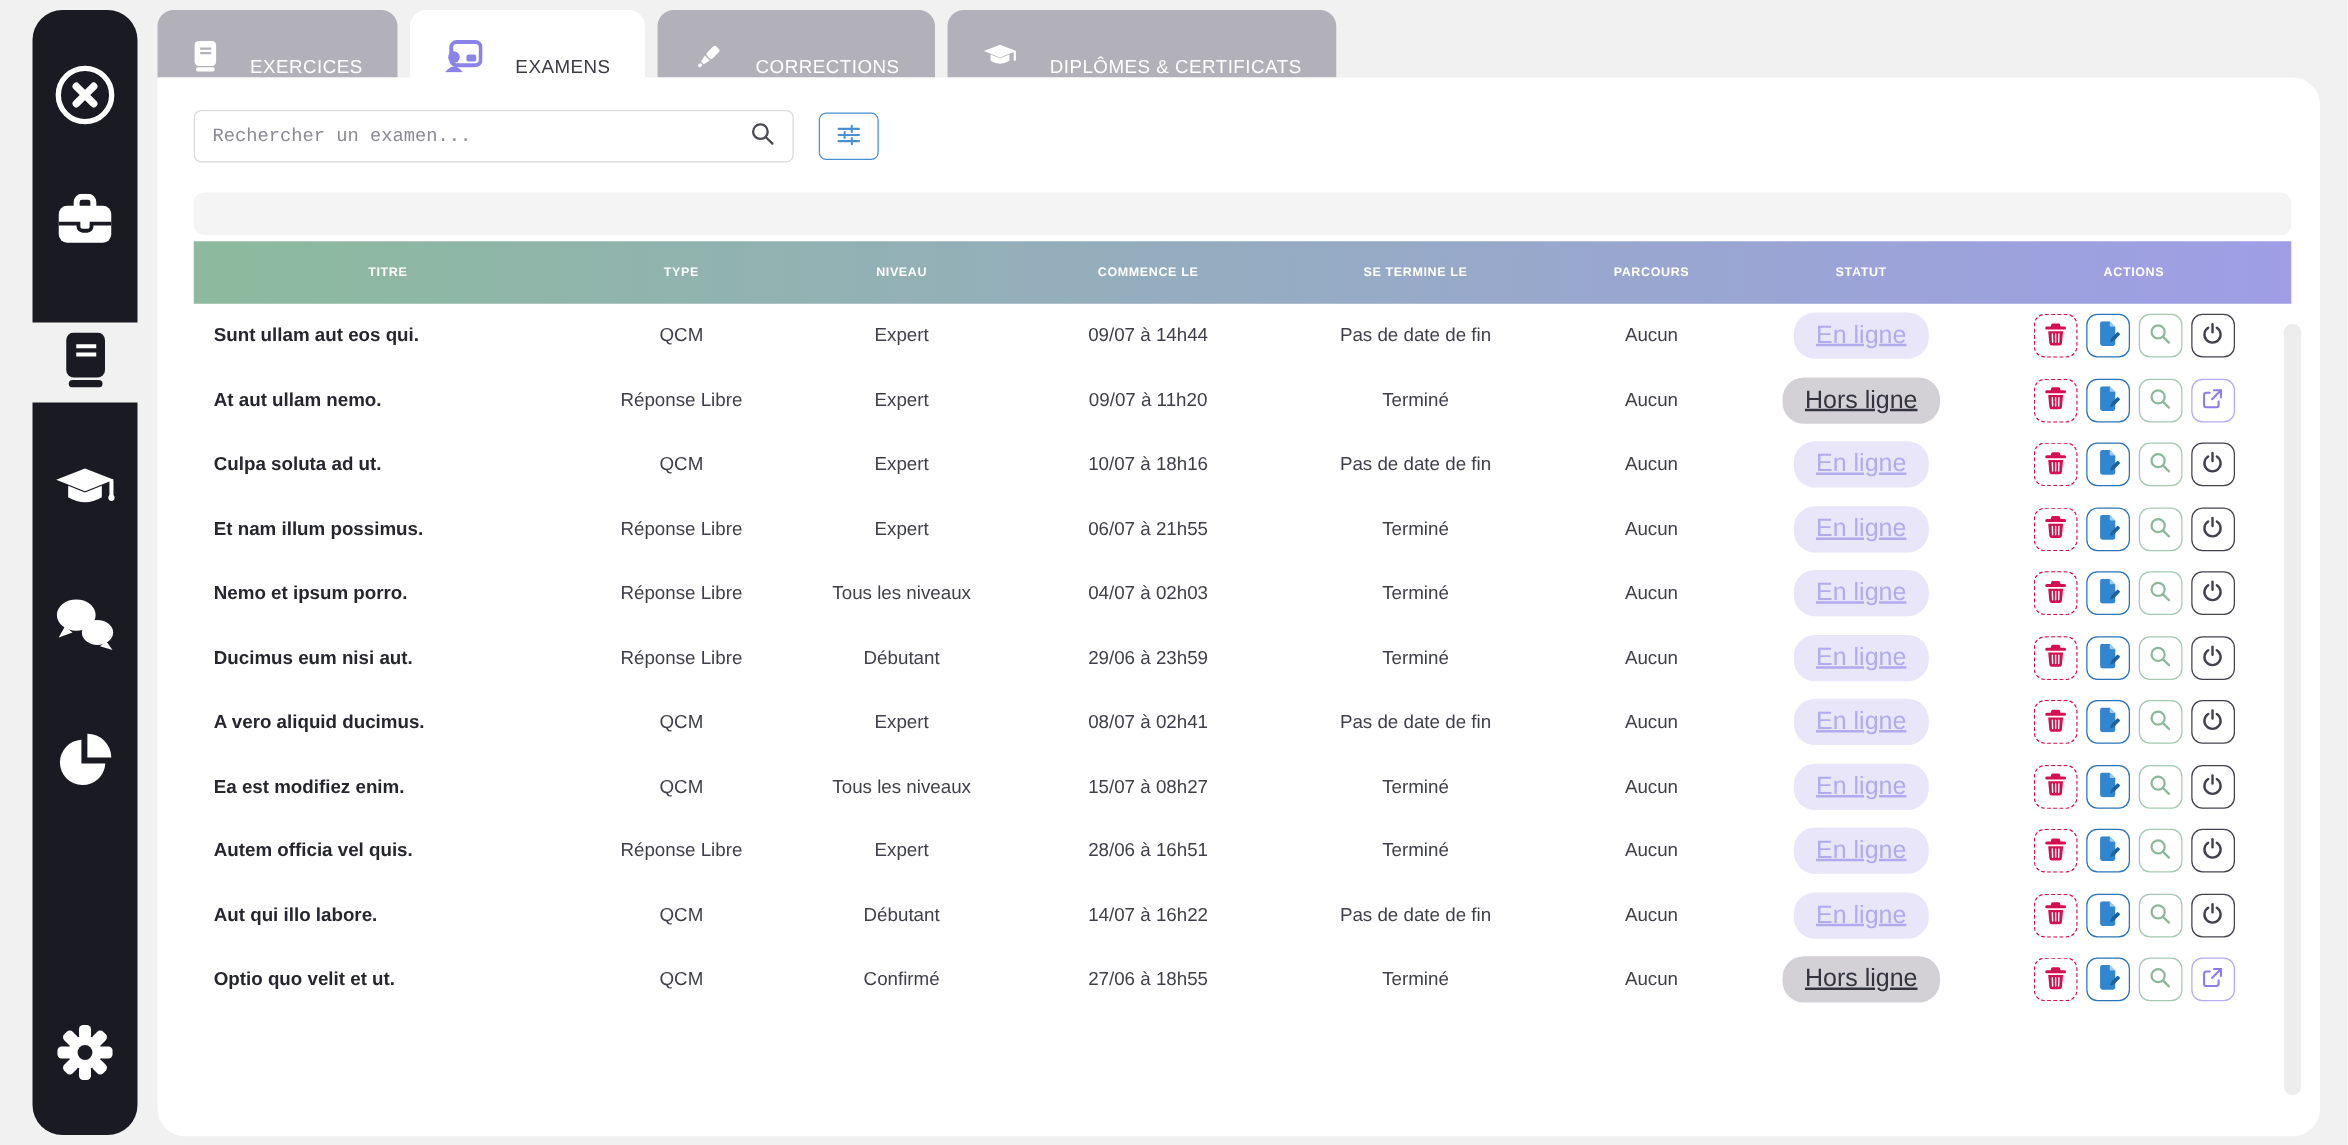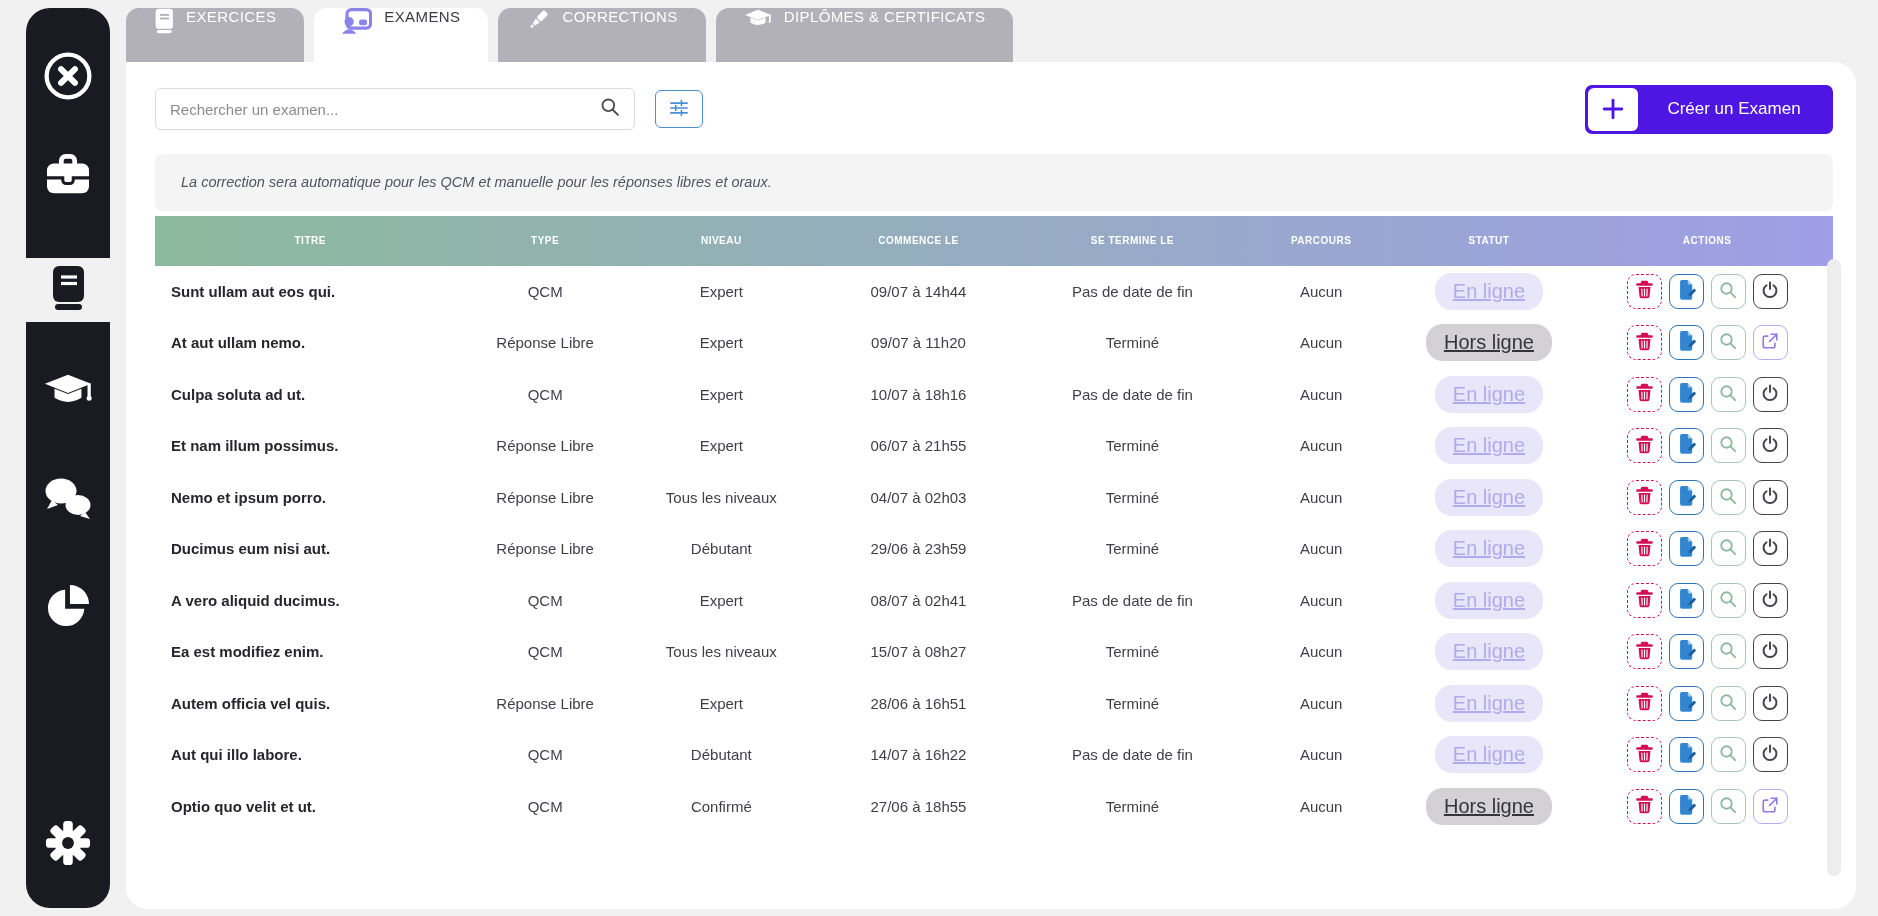--- a/index.html
+++ b/index.html
@@ -14,30 +14,30 @@
   .sidebar { position:absolute; left:26px; top:8px; width:84px; height:900px; display:flex; flex-direction:column; }
   .sb-block { background:#1a1a22; display:flex; flex-direction:column; align-items:center; }
   .sb-top { height:250px; border-radius:24px 24px 0 0; padding-top:42px; gap:48px; }
   .sb-active { height:64px; background:transparent; display:flex; align-items:center; justify-content:center; }
   .sb-bottom { flex:1; border-radius:0 0 24px 24px; padding-top:50px; gap:60px; padding-bottom:38px; }
   .sb-spacer { flex:1; }
   .sb-item { display:flex; align-items:center; justify-content:center; cursor:pointer; }
   
   .main { position:absolute; left:126px; top:8px; width:1730px; height:901px; }
   .tabbar { display:flex; gap:10px; height:54px; }
-  .tab { display:flex; align-items:flex-start; gap:12px; padding:0 28px; background:#b2b1b9; color:#fff;
+  .tab { display:flex; align-items:flex-end; gap:26px; padding:0 28px; background:#b2b1b9; color:#fff;
          border-radius:13px 13px 0 0; font-size:15px; letter-spacing:.4px; cursor:pointer; }
   .tab.active { background:#fff; color:#3b3b45; }
   .card { position:absolute; top:54px; left:0; width:1730px; height:847px; background:#fff;
           border-radius:0 22px 22px 22px; }
   
   .toolbar { display:flex; align-items:center; margin:22px 23px 0 29px; height:50px; }
   .search { width:480px; height:42px; border:1px solid #d9d9de; border-radius:6px; background:#fff;
             display:flex; align-items:center; padding:0 14px; }
-  .search input { flex:1; border:none; outline:none; font-size:15px; color:#737373; font-family:Liberation Sans, sans-serif; }
+  .search input { flex:1; border:none; outline:none; font-size:15px; color:#737373; font-family:Liberation Mono, monospace; }
   .search input::placeholder { color:#8a8a93; }
   .filter-btn { margin-left:20px; width:48px; height:38px; border:1px solid #4a8fd3; background:#fff;
                 border-radius:6px; display:flex; align-items:center; justify-content:center; cursor:pointer; }
   .create-btn { margin-left:auto; width:248px; height:49px; background:#4f15e2; border:none; border-radius:7px;
                 display:flex; align-items:center; cursor:pointer; padding:3px; }
   .plus-box { width:50px; height:43px; background:#fff; border-radius:6px; display:flex; align-items:center; justify-content:center; }
   .create-label { flex:1; text-align:center; color:#fff; font-size:17px; }
   
   .info { margin:20px 23px 0 29px; background:#f4f4f5; border-radius:8px; padding:17px 26px;
           font-style:italic; font-size:14.5px; color:#4e5663; line-height:22.5px; }
@@ -214,33 +214,23 @@
           <svg width="20" height="18" viewBox="0 0 24 22" stroke="#4a8fd3" stroke-width="2" stroke-linecap="round" fill="none">
               <line x1="2" y1="5" x2="22" y2="5"></line>
               <line x1="15" y1="2" x2="15" y2="8"></line>
               <line x1="2" y1="11" x2="22" y2="11"></line>
               <line x1="8" y1="8" x2="8" y2="14"></line>
               <line x1="2" y1="17" x2="22" y2="17"></line>
               <line x1="15" y1="14" x2="15" y2="20"></line>
             </svg>
         </span>
       </button>
-      <button class="create-btn">
-        <span class="plus-box">
-          <svg width="22" height="22" viewBox="0 0 20 20" stroke="#4f15e2" stroke-width="2.6" stroke-linecap="round">
-              <line x1="10" y1="2" x2="10" y2="18"></line>
-              <line x1="2" y1="10" x2="18" y2="10"></line>
-            </svg>
-        </span>
-        <span class="create-label">Créer un Examen</span>
-      </button>
     </div>
 
     <div class="info">
-      <div>La correction sera automatique pour les QCM et manuelle pour les réponses libres et oraux.</div>
     </div>
 
     <div class="table">
       <div class="thead">
           <div class="hcell">TITRE</div>
           <div class="hcell">TYPE</div>
           <div class="hcell">NIVEAU</div>
           <div class="hcell">COMMENCE LE</div>
           <div class="hcell">SE TERMINE LE</div>
           <div class="hcell">PARCOURS</div>

